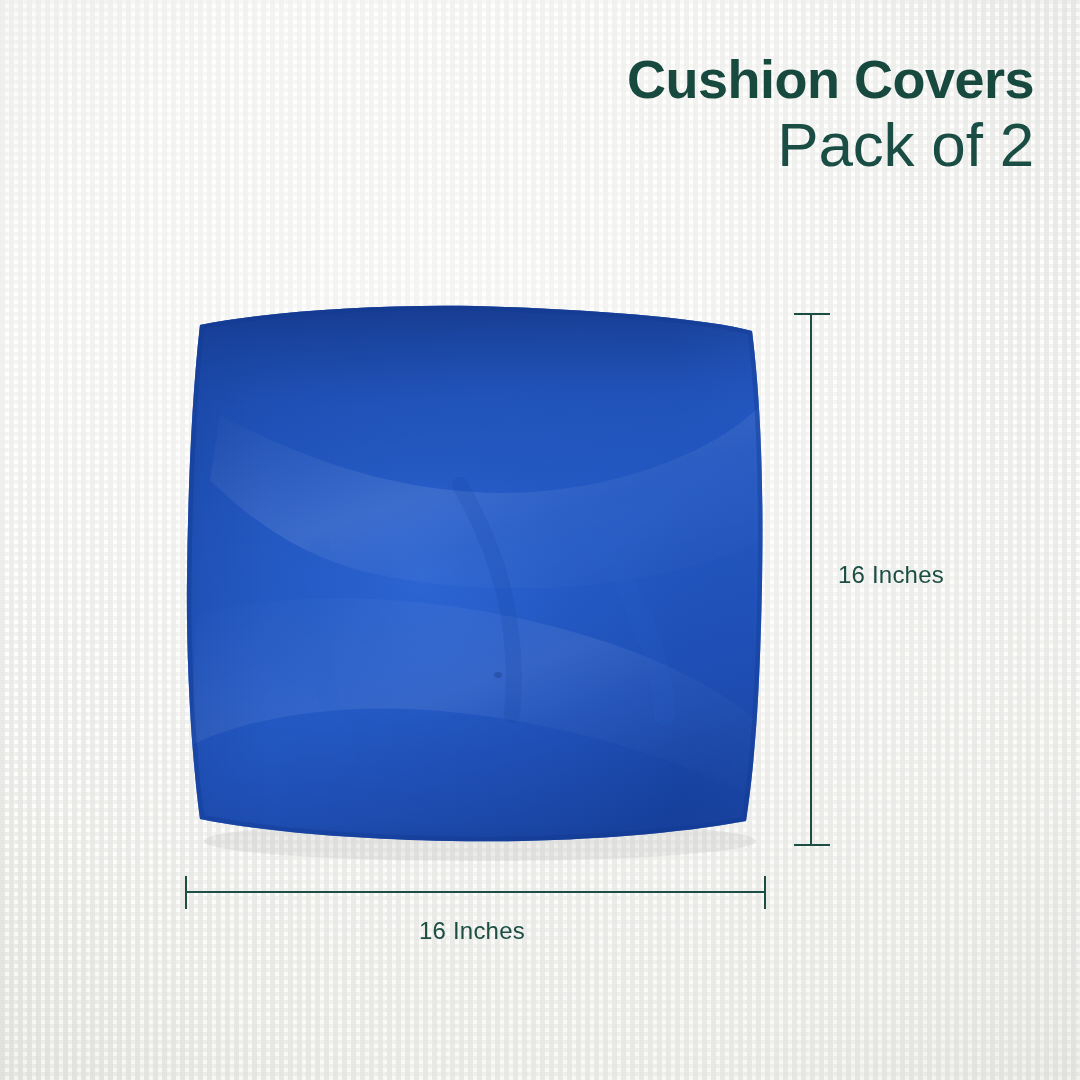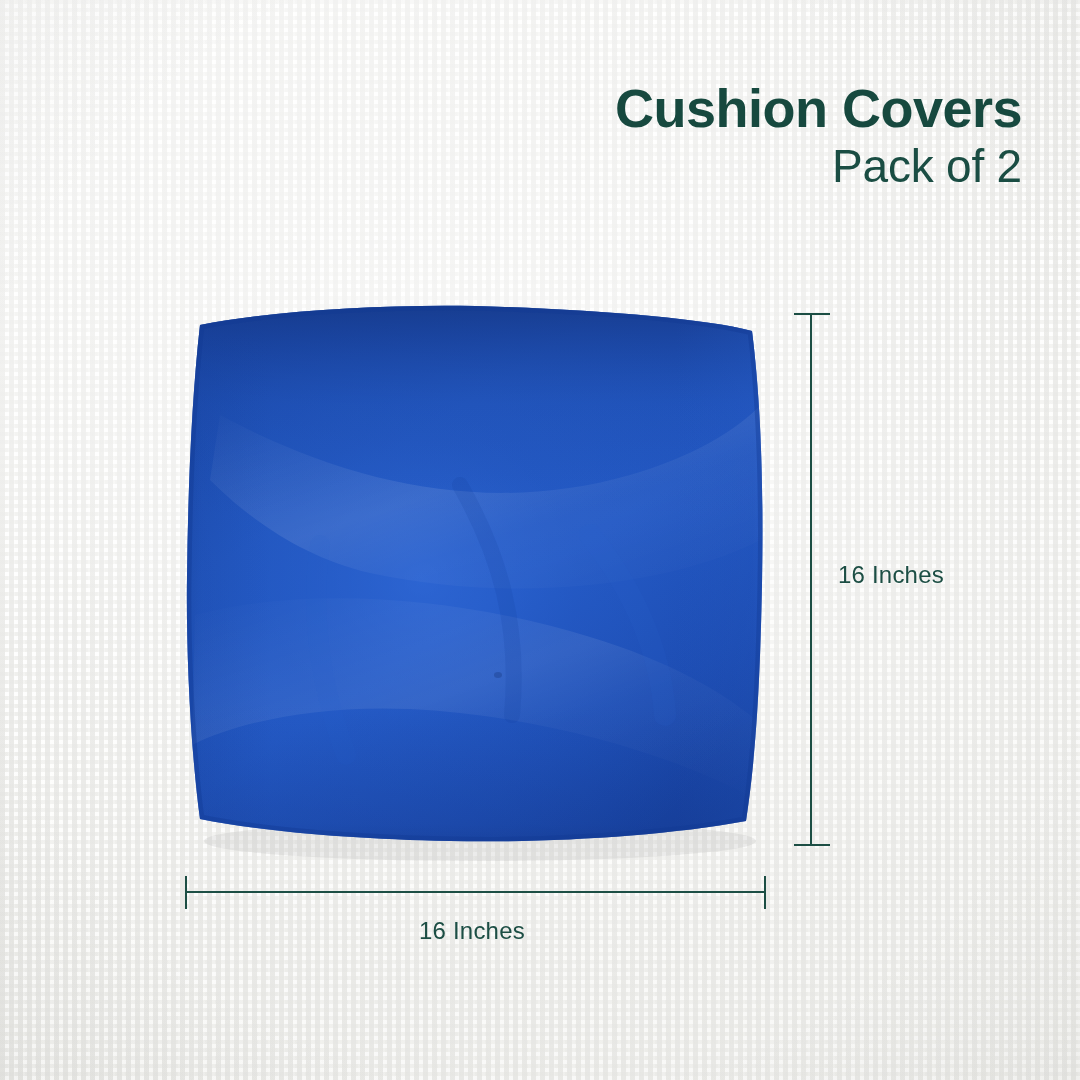--- a/index.html
+++ b/index.html
@@ -61,39 +61,38 @@
   .bg-vignette {
     position: absolute;
     inset: 0;
     background: radial-gradient(ellipse 95% 95% at 50% 48%, rgba(0,0,0,0) 55%, rgba(120,120,115,0.10) 100%);
     pointer-events: none;
   }
 
   
   .heading {
     position: absolute;
-    right: 58px;
+    right: 46px;
     top: 52px;
     text-align: right;
     line-height: 1;
     z-index: 6;
-    margin-top: 29px;
   }
   .heading .title {
     display: block;
     font-size: 54px;
     font-weight: 700;
     letter-spacing: -0.5px;
     color: #17493f;
     white-space: nowrap;
   }
   .heading .subtitle {
     display: block;
     margin-top: 8px;
-    font-size: 46px;
+    font-size: 62px;
     font-weight: 400;
     letter-spacing: -0.2px;
     color: #1a4d43;
     white-space: nowrap;
   }
 
   
   #cushion-wrap {
     position: absolute;
     left: 160px;

